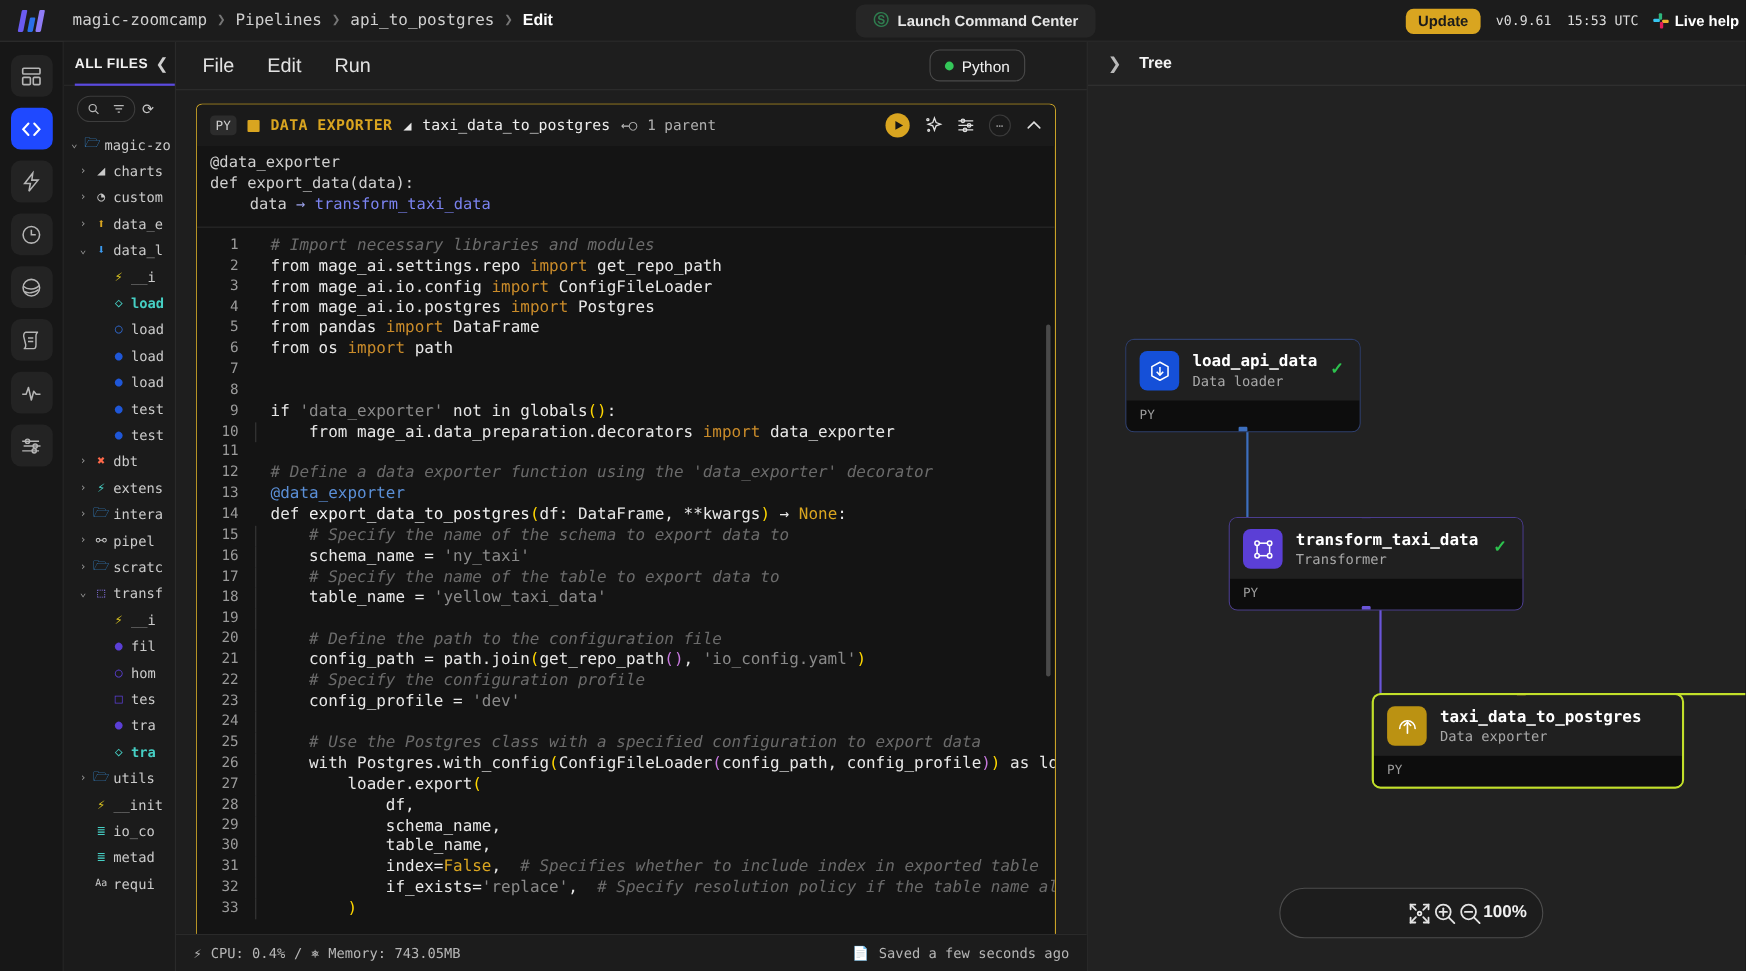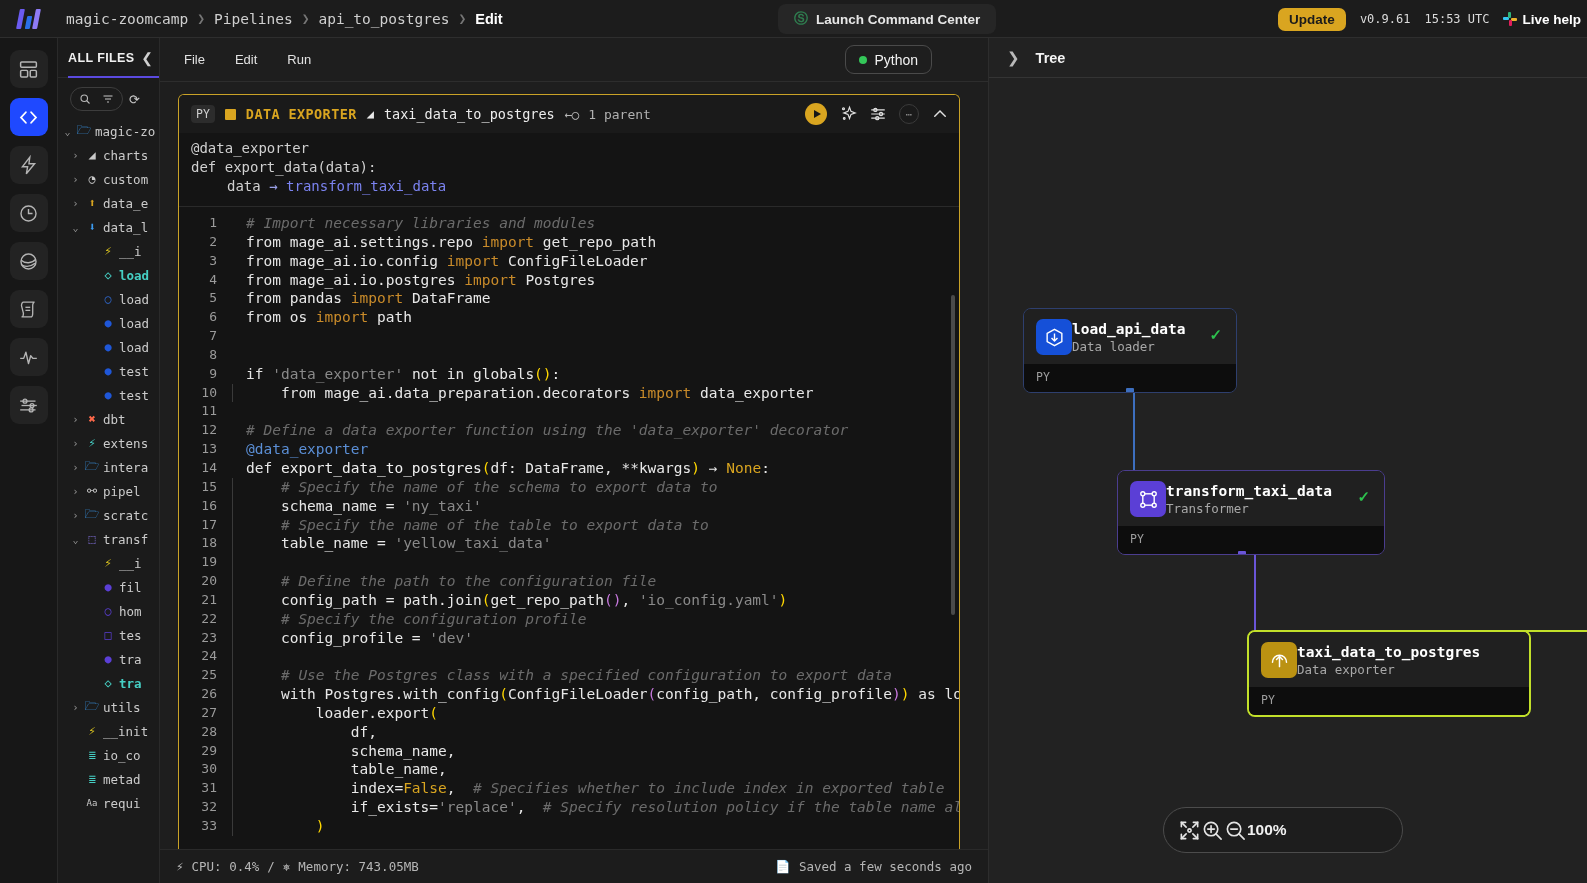--- a/index.html
+++ b/index.html
@@ -82,21 +82,21 @@
   .tchev { width: 11px; color: #9a9a9a; font-size: 10px; flex: 0 0 11px; text-align: center; }
   .tic { width: 14px; flex: 0 0 14px; display: flex; align-items: center; justify-content: center; font-size: 12px; }
   .tlabel { overflow: hidden; }
   .trow.sel .tlabel { color: #46cfc4; font-weight: bold; }
 
   
   .center { flex: 1; min-width: 0; display: flex; flex-direction: column; background: #1e1e1e;
             border-right: 1px solid #2d2d2d; position: relative; }
   .menubar { height: 44px; display: flex; align-items: center; padding: 0 14px; gap: 10px;
      border-bottom: 1px solid #2d2d2d; position: relative; }
-  .menu-item { font-size: 13px; color: #e2e2e2; padding: 4px 10px; border-radius: 5px; }
+  .menu-item { font-size: 18px; color: #e2e2e2; padding: 4px 10px; border-radius: 5px; }
   .py-badge { position: absolute; right: 56px; top: 7px; border: 1px solid #4a4a4a; border-radius: 9px;
      height: 29px; display: flex; align-items: center; gap: 7px; padding: 0 13px; font-size: 14px; color: #f2f2f2; }
   .dot-green { width: 8px; height: 8px; border-radius: 50%; background: #34c759; }
 
   .editor-wrap { flex: 1; min-height: 0; position: relative; padding: 12px 0 0 18px; }
   .block {
     position: absolute; left: 18px; top: 12px; right: 28px; bottom: 0;
     border: 1.5px solid #c9a227; border-bottom: none; border-radius: 6px 6px 0 0;
     background: #141414; overflow: hidden;
   }
@@ -155,40 +155,40 @@
   .right-head { height: 40px; display: flex; align-items: center; gap: 16px; padding-left: 18px;
      border-bottom: 1px solid #343434; }
   .right-head .chev { color: #b9b9b9; font-size: 15px; }
   .right-title { font-size: 14.5px; font-weight: bold; color: #f3f3f3; }
   .canvas { flex: 1; position: relative; overflow: hidden; }
 
   .node { position: absolute; border-radius: 8px; background: #1e1e1e; overflow: hidden; }
   .node.n1 { left: 34px; top: 230px; width: 214px; border: 1.5px solid #2e3f6e; }
   .node.n2 { left: 128px; top: 392px; width: 268px; border: 1.5px solid #4b3d8f; }
   .node.n3 { left: 258px; top: 552px; width: 284px; border: 2px solid #c2e02a; }
-  .node-head { display: flex; align-items: center; gap: 0; padding: 10px 12px 9px 12px; background: #202020; position: relative; }
+  .node-head { display: flex; align-items: center; gap: 12px; padding: 10px 12px 9px 12px; background: #202020; position: relative; }
   .nic { width: 36px; height: 36px; border-radius: 7px; display: flex; align-items: center; justify-content: center; flex: 0 0 36px; }
   .nic.loader { background: #1550d8; }
   .nic.transf { background: #5b3fd6; }
   .nic.export { background: #bb9212; }
   .nic svg { width: 21px; height: 21px; }
   .ntexts { min-width: 0; }
   .nname { font-family: "DejaVu Sans Mono", monospace; font-size: 14.5px; font-weight: bold; color: #ffffff; white-space: nowrap; }
   .nsub { font-family: "DejaVu Sans Mono", monospace; font-size: 12.5px; color: #a8a8a8; margin-top: 2px; }
   .ncheck { position: absolute; right: 14px; top: 17px; color: #2dc24e; font-size: 15px; font-weight: bold; }
   .node-foot { background: #0d0d0d; padding: 6px 12px 8px 12px; font-family: "DejaVu Sans Mono", monospace;
       font-size: 11.5px; color: #9e9e9e; height: 28px; }
 
   .port { position: absolute; width: 8px; height: 8px; border-radius: 1px; }
   .edge { position: absolute; }
 
   .zoombar {
     position: absolute; left: 174px; bottom: 30px; height: 46px; width: 240px;
     border: 1px solid #4c4c4c; border-radius: 23px; background: #1d1d1d;
-    display: flex; align-items: center; justify-content: flex-start; padding: 0 14px;
+    display: flex; align-items: center; justify-content: flex-end; padding: 0 14px;
   }
   .zoombar .zb { color: #e4e4e4; display: flex; align-items: center; }
   .zoombar .zb svg { width: 23px; height: 23px; }
   .zoompct { font-size: 15.5px; font-weight: bold; color: #f0f0f0; font-family: "Liberation Sans", sans-serif; }
 </style>
 </head>
 <body>
 
 <div class="app">
 

